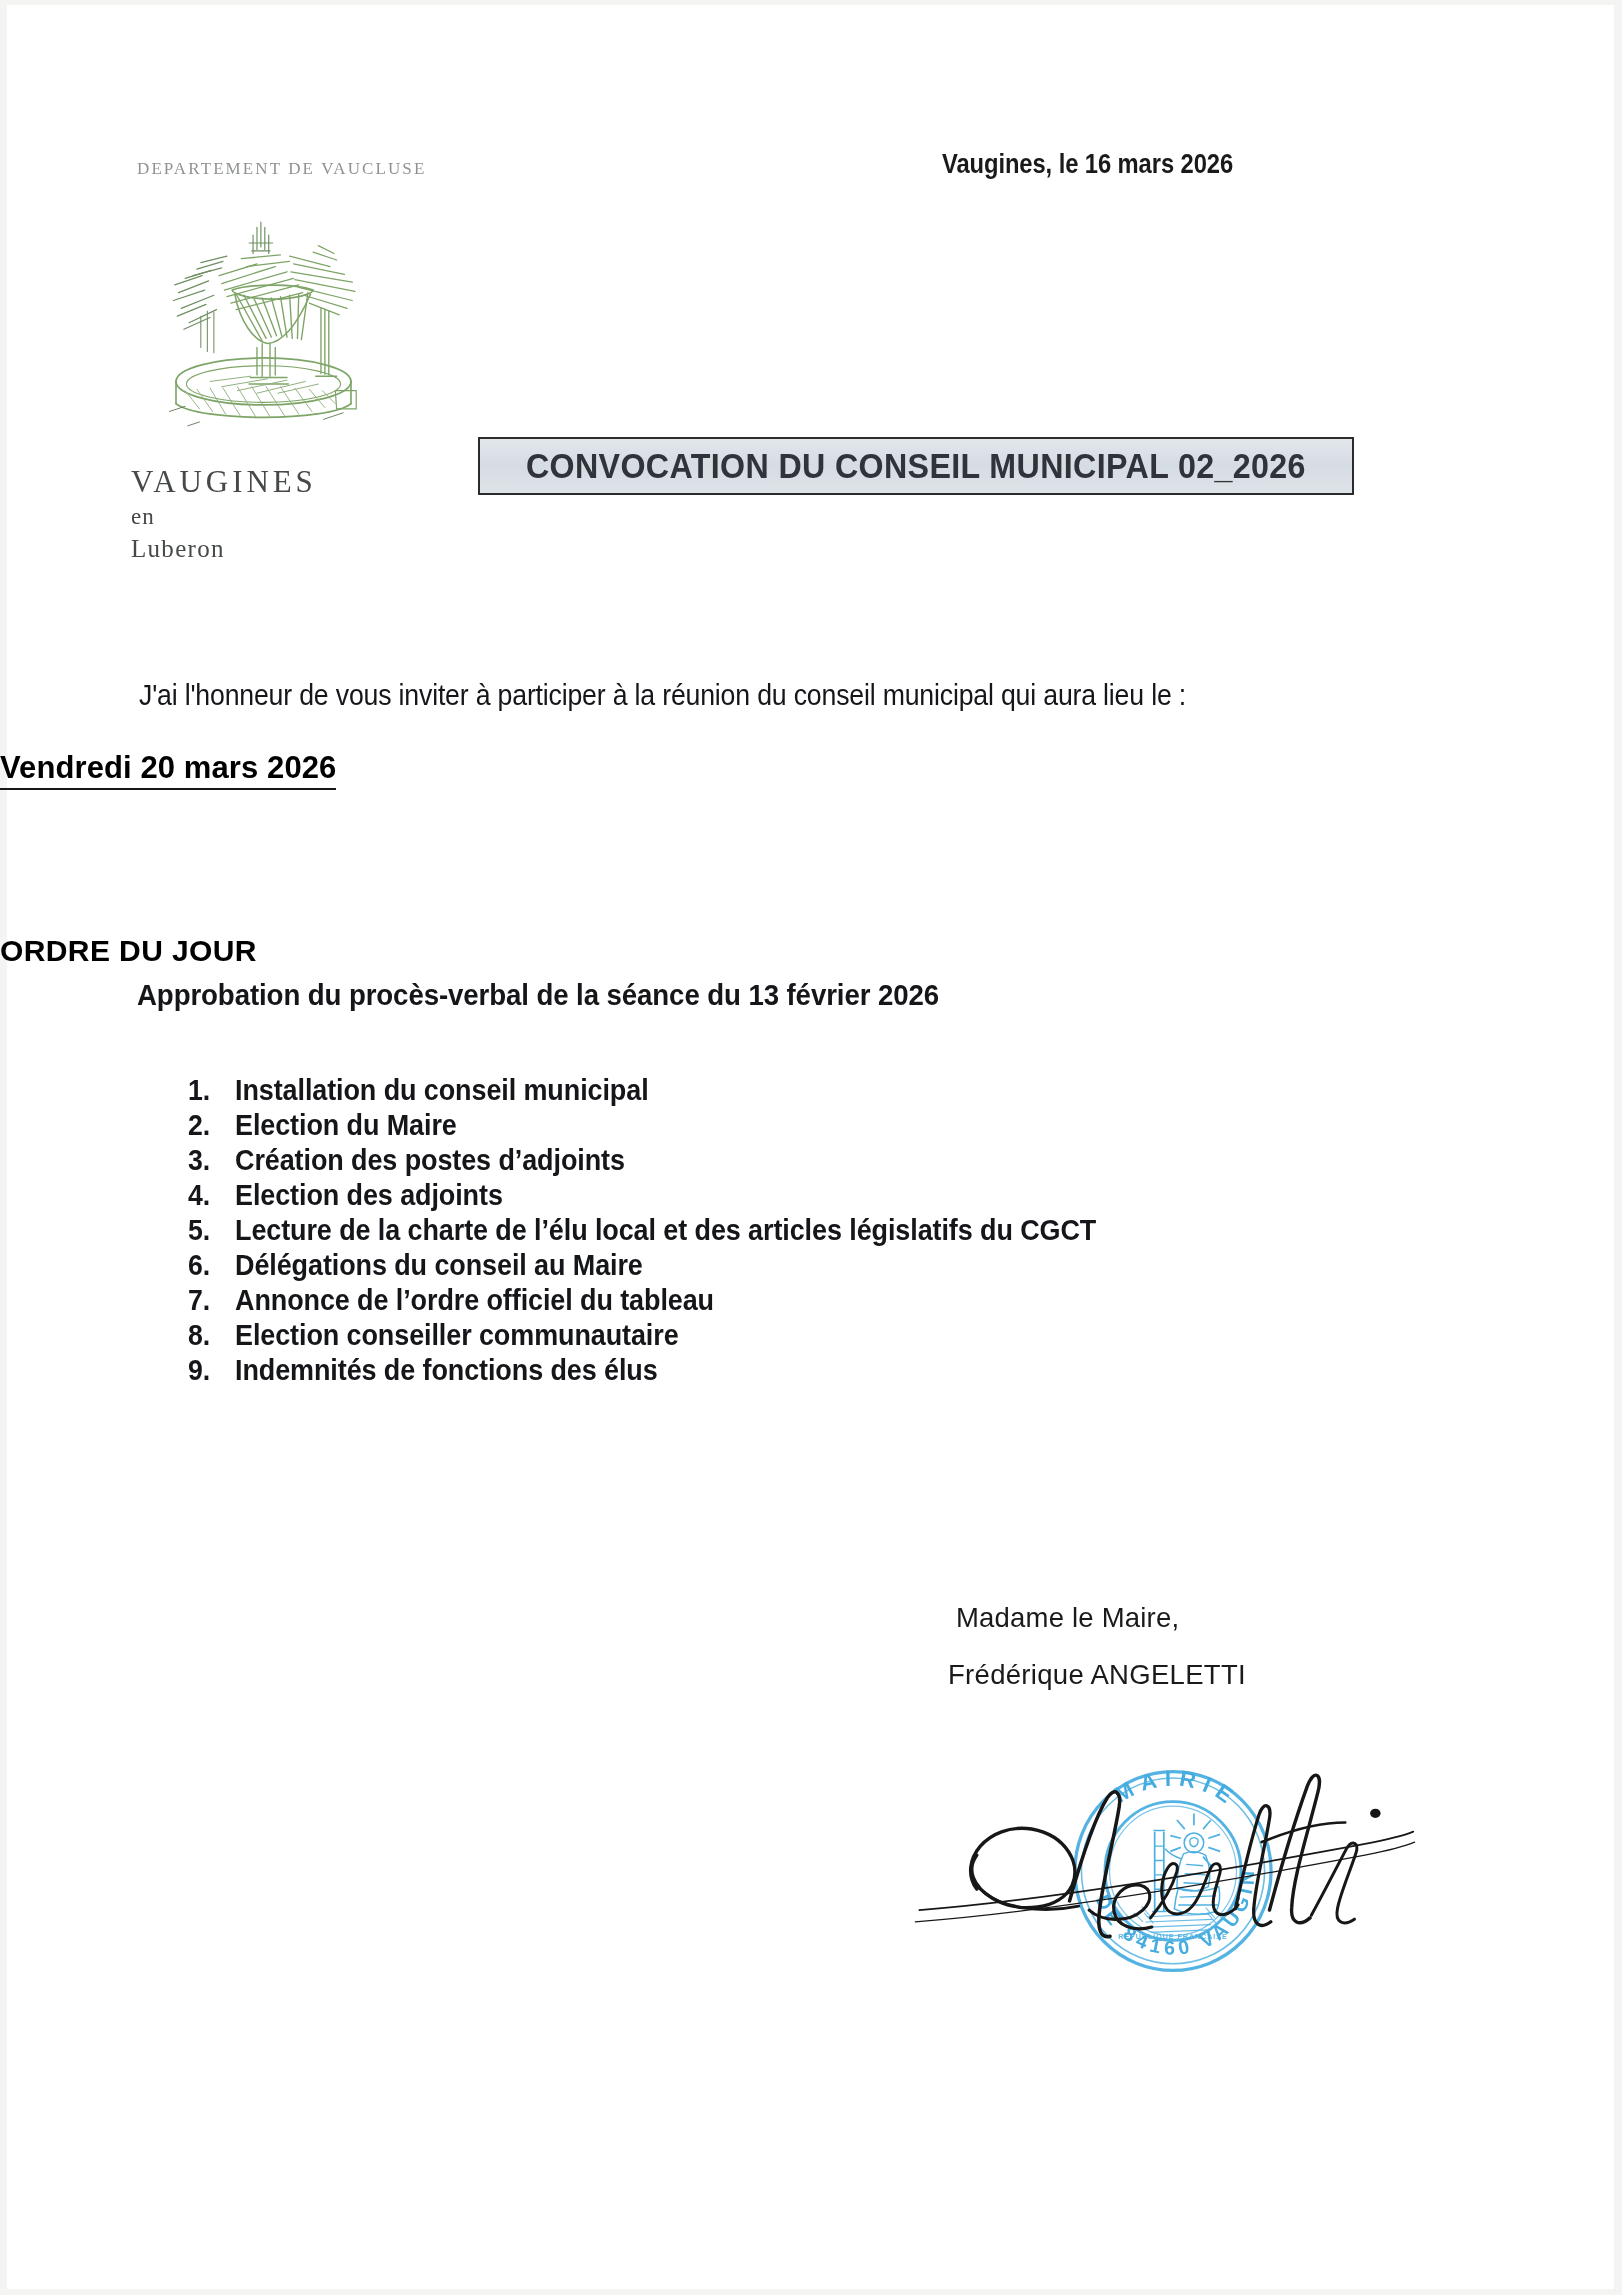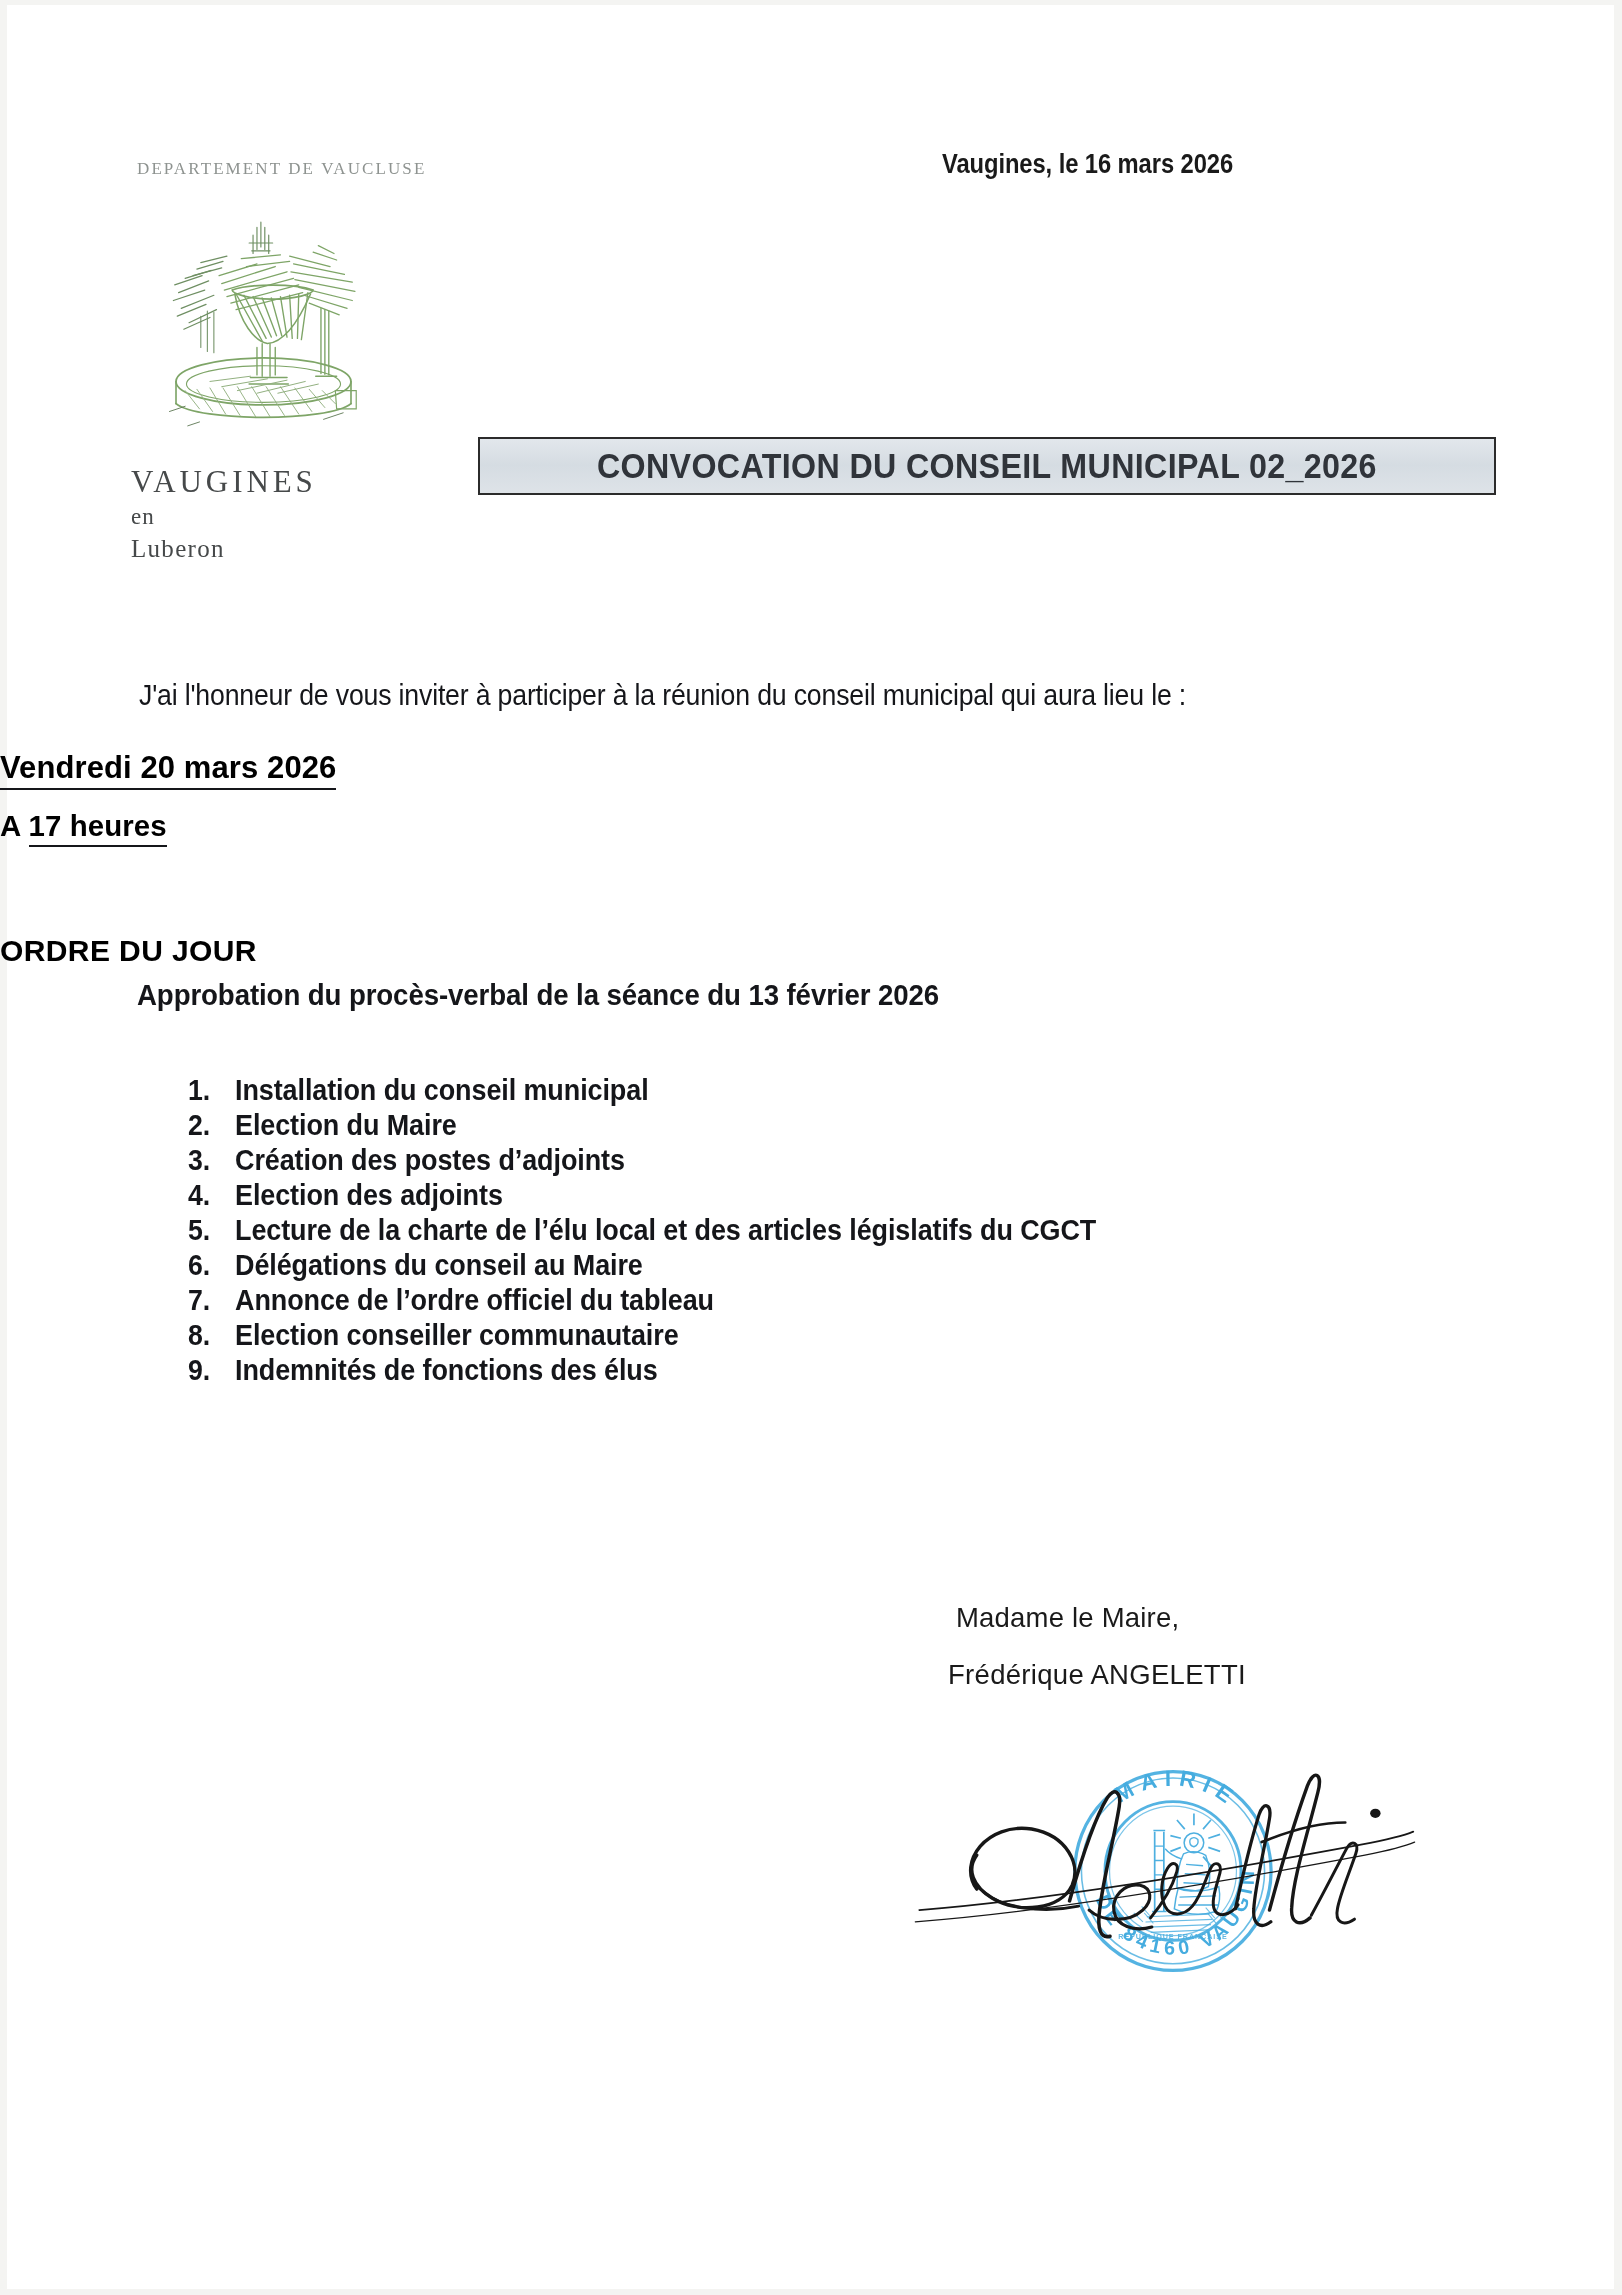--- a/index.html
+++ b/index.html
@@ -96,21 +96,21 @@
     transform: scaleX(0.88);
     transform-origin: left top;
     white-space: nowrap;
   }
 
   
   .title-banner {
     position: absolute;
     left: 478px;
     top: 437px;
-    width: 1018px;
+    width: 876px;
     height: 58px;
     border: 2px solid #2b2b2b;
     background: linear-gradient(180deg,#e2e7ec 0%,#d5dce2 48%,#dee3e8 100%);
     box-sizing: border-box;
     display: flex;
     align-items: center;
     justify-content: center;
   }
   .title-banner-text {
     font-family: "Liberation Sans Narrow", "Liberation Sans", sans-serif;
@@ -334,23 +334,20 @@
   <div class="title-banner">
     <span class="title-banner-text">CONVOCATION DU CONSEIL MUNICIPAL 02_2026</span>
   </div>
 
   <div class="intro">J'ai l'honneur de vous inviter à participer à la réunion du conseil municipal qui aura lieu le :</div>
 
   <div class="centered-line meeting-date">
     <span class="u">Vendredi 20 mars 2026</span>
   </div>
 
-  <div class="centered-line meeting-time">
-    <span>A </span><span class="u">17 heures</span>
-  </div>
 
   <div class="centered-line agenda-heading">ORDRE DU JOUR</div>
 
   <div class="approval-line">Approbation du procès-verbal de la séance du 13 février 2026</div>
 
   <div class="agenda-list" id="agenda-list">
       <div class="agenda-item">
         <span class="agenda-num">1.</span>
         <span class="agenda-text">Installation du conseil municipal</span>
       </div>

